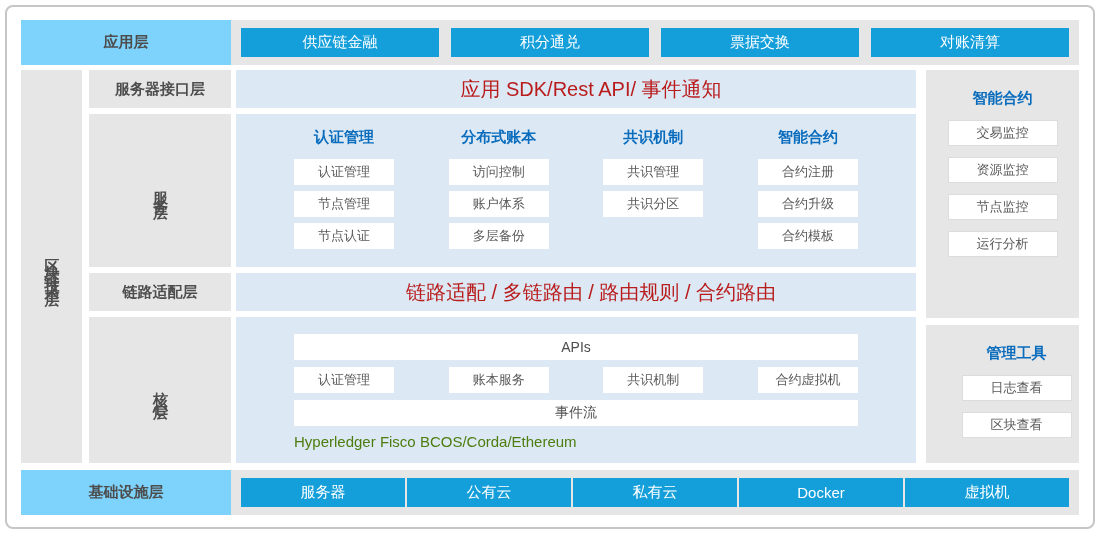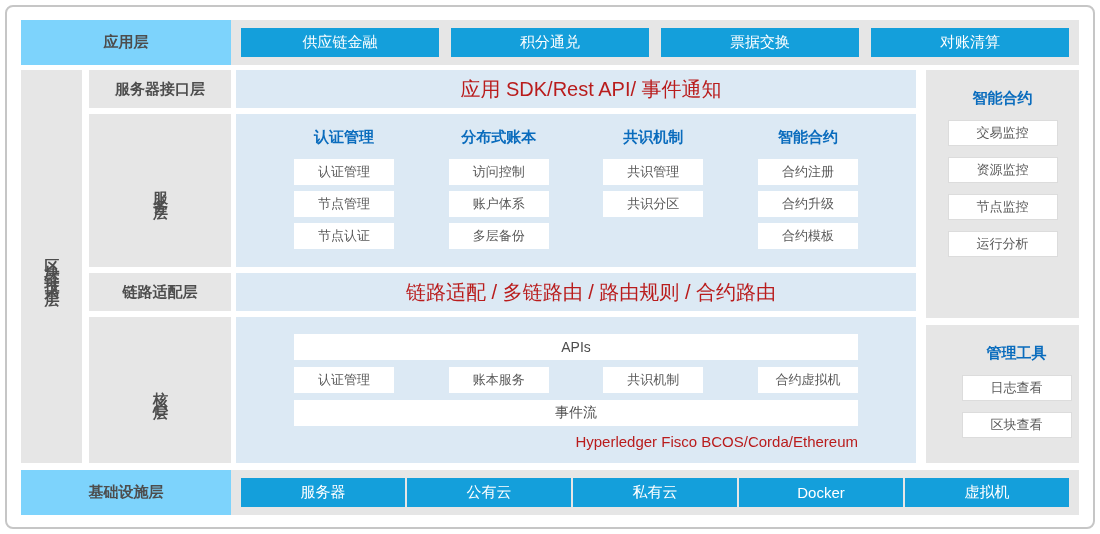--- a/index.html
+++ b/index.html
@@ -56,21 +56,21 @@
     font-size:13px; color:#595959; margin-bottom:6px; white-space:nowrap;
   }
   
   .core{ height:146px; padding:17px 58px 0 58px; }
   .wide-bar{
     height:26px; background:#fff; display:flex; align-items:center; justify-content:center;
     font-size:14px; color:#4d4d4d; margin-bottom:7px;
   }
   .core-mods{ display:flex; justify-content:space-between; margin-bottom:7px; }
   .core-mods .wbox{ margin-bottom:0; }
-  .core-footer{ text-align:right; font-size:15px; color:#b91c1c; }
+  .core-footer{ text-align:left; font-size:15px; color:#4d7c0f; }
   
   .col4{ flex:0 0 153px; display:flex; flex-direction:column; }
   .gpanel{ background:#e6e6e6; display:flex; flex-direction:column; align-items:center; }
   .gpanel .ptitle{ font-size:15px; font-weight:bold; color:#0a6cbd; margin:19px 0 12px 0; }
   .gpanel .wbox{ width:110px; border:1px solid #dcdcdc; margin-bottom:11px; }
   .p-smart{ height:248px; margin-bottom:7px; }
   .p-tools{ height:138px;padding-left:28px; }
 </style>
 </head>
 <body>

